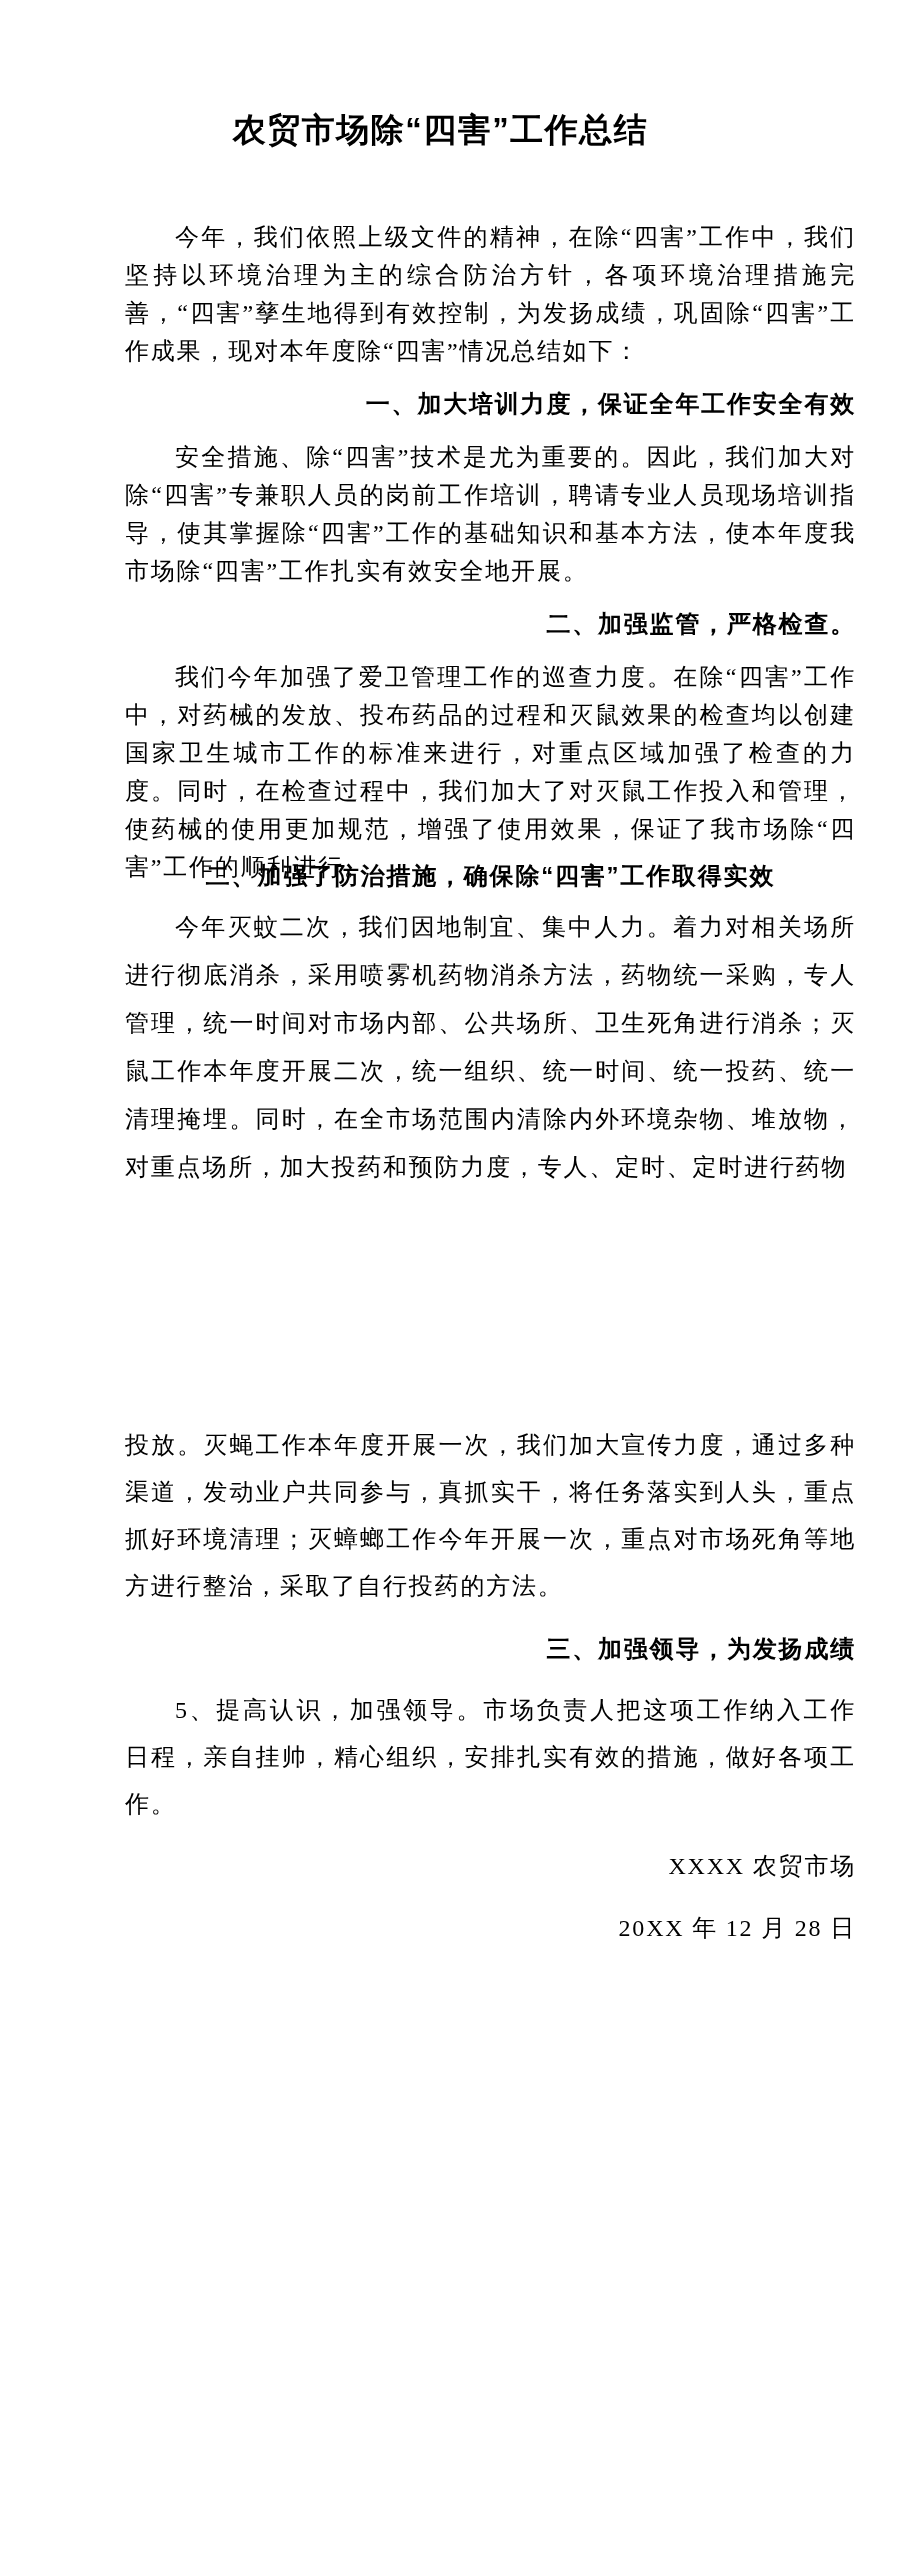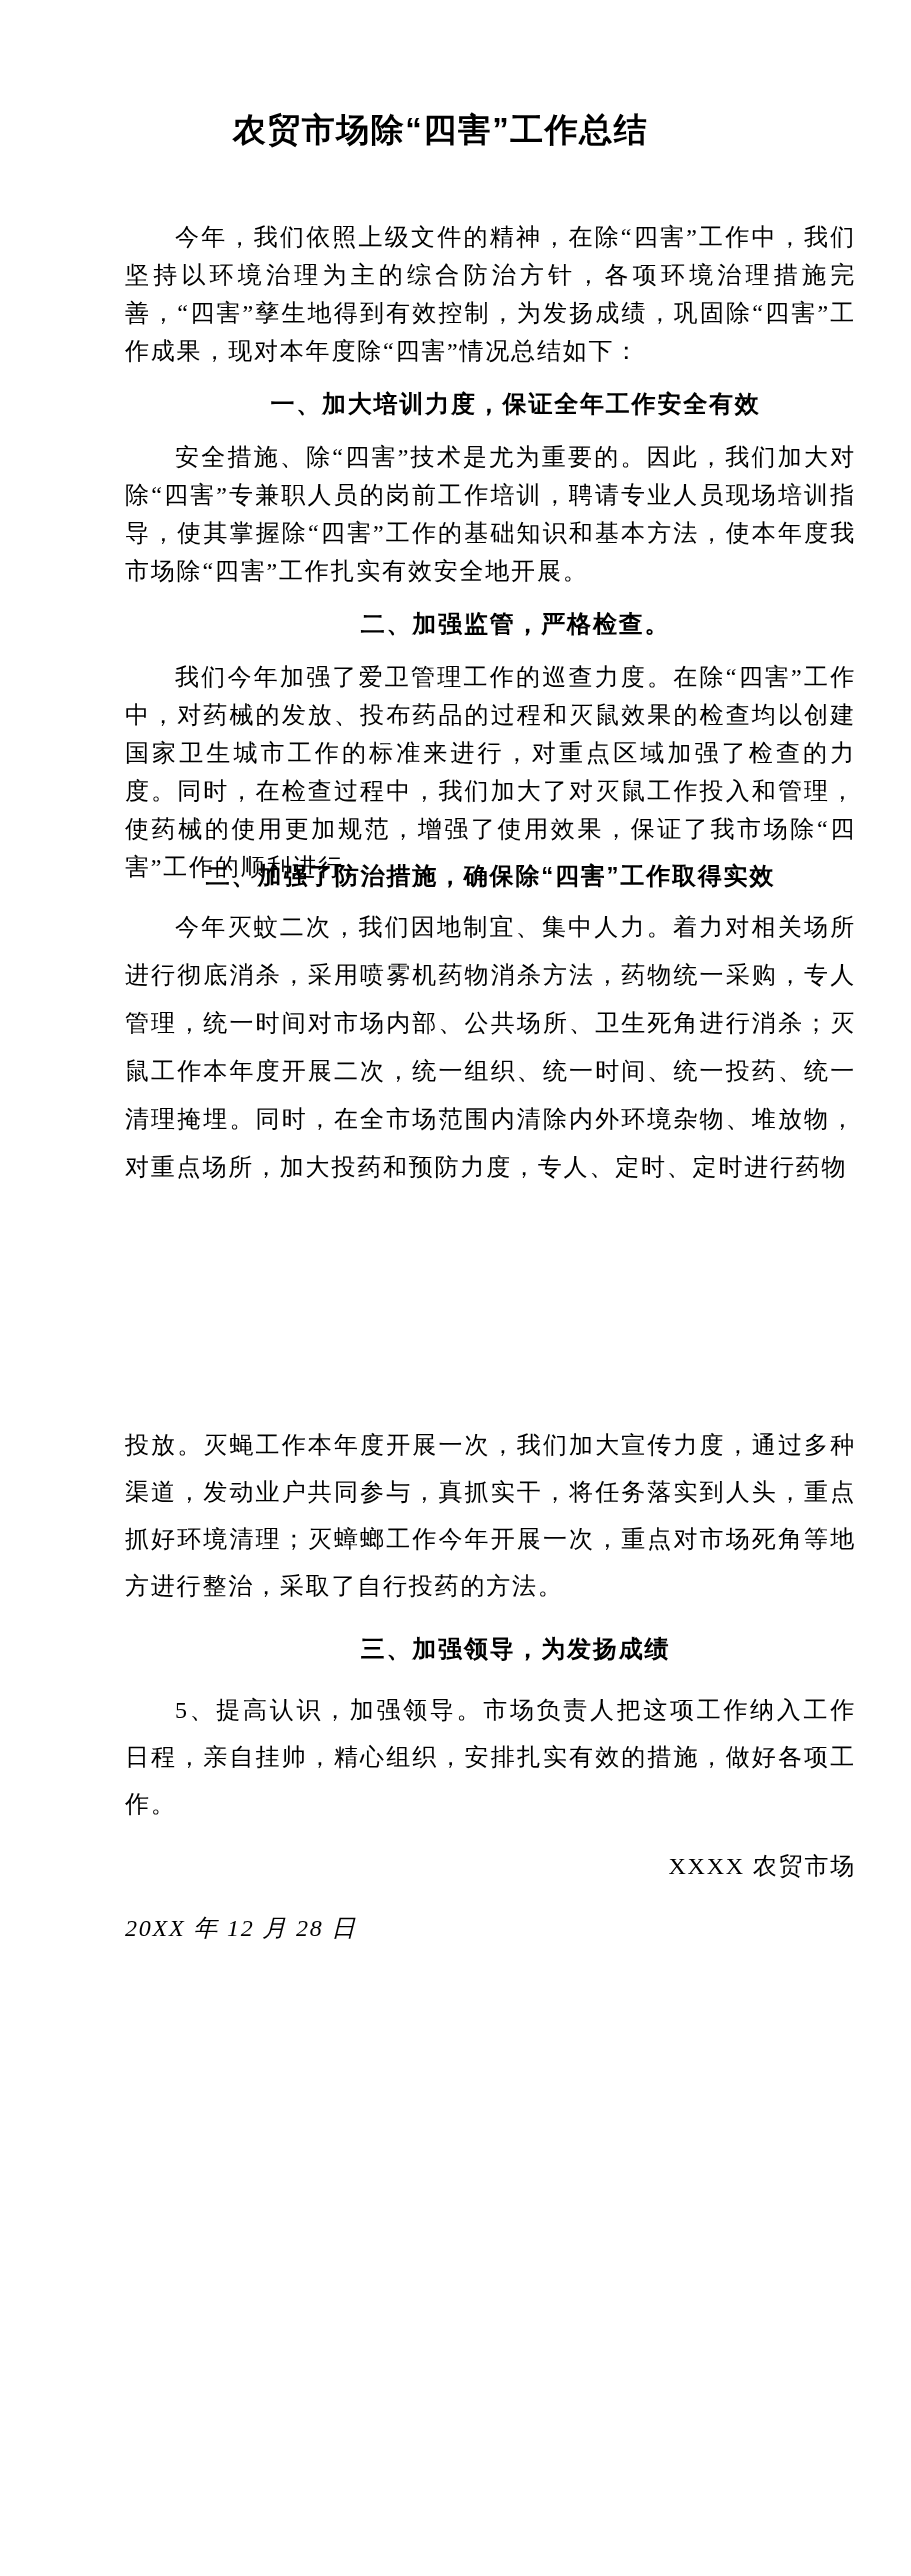--- a/index.html
+++ b/index.html
@@ -45,33 +45,32 @@
     font-size: 24px;
     font-family: "Liberation Sans", sans-serif;
   }
   .block-b { top: 888px; line-height: 48px; }
   .block-c { top: 1407px; line-height: 47px; }
   .col p { margin: 15px; padding: 0; }
   .indent { text-indent: 50px; }
   .sec-heading {
     font-weight: bold;
     text-indent: 50px;
-    text-align: center;
+    text-align: right;
     font-family: "Liberation Sans", sans-serif;
   }
   .gap-before { margin-top: 17px; }
   .signature-line {
     margin-top: 44px;
     text-align: right;
     padding-right: 142px;
   }
   .date-line {
-    text-align: left;
+    text-align: right;
     padding-right: 73px;
-    font-style: italic;
   }
 </style>
 </head>
 <body>
 
 <div class="page">
 
   <div class="doc-title">农贸市场除“四害”工作总结</div>
 
   <div class="col block-a">

